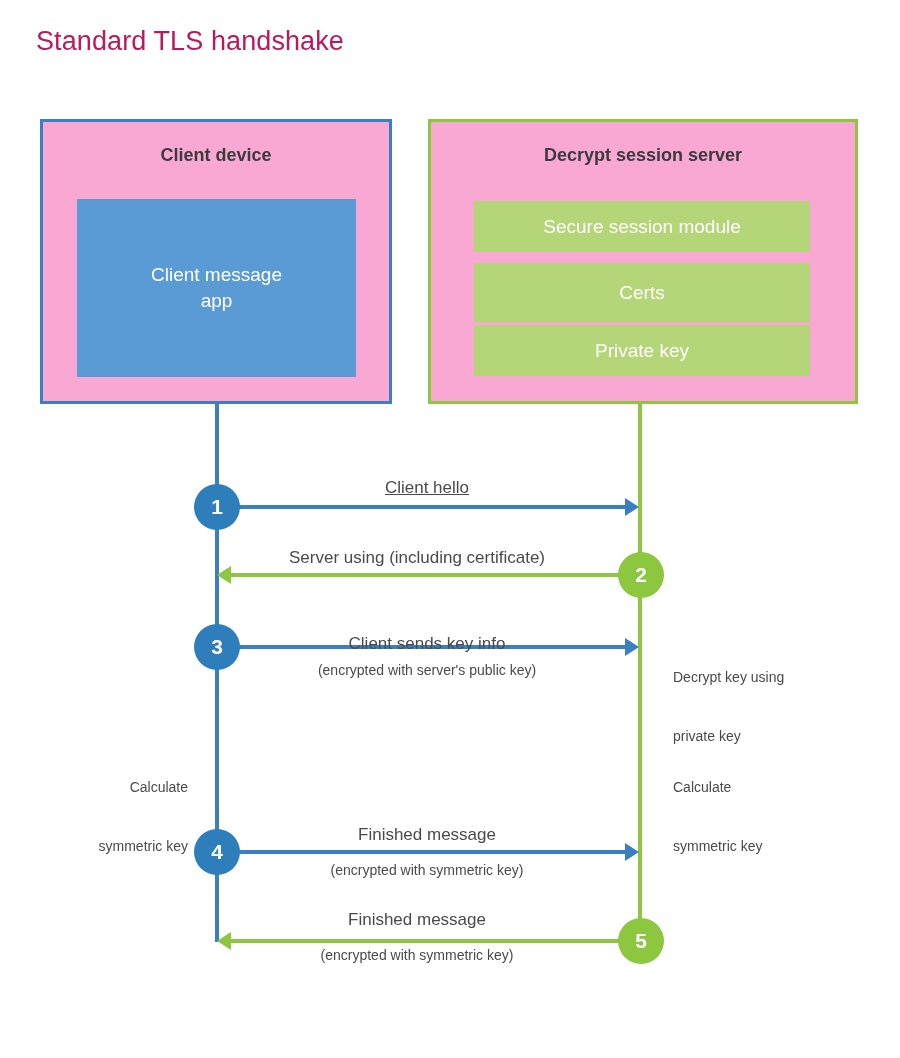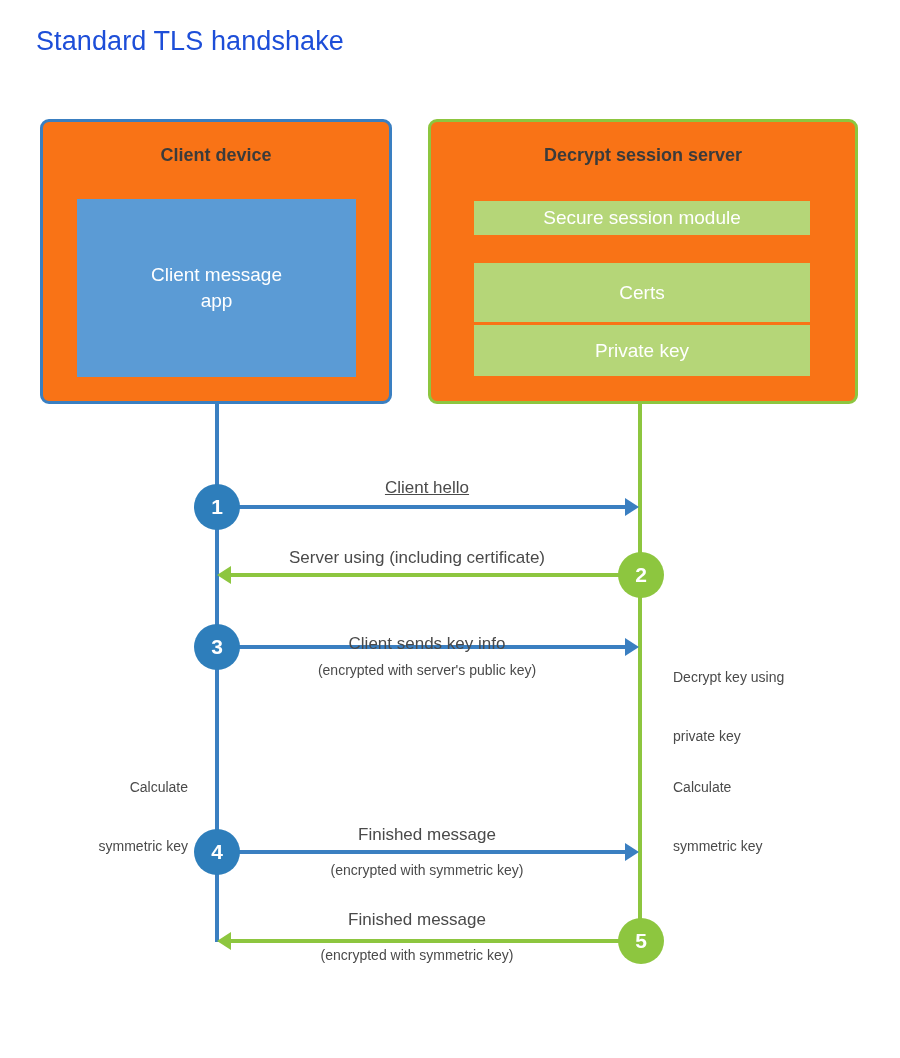--- a/index.html
+++ b/index.html
@@ -19,32 +19,31 @@
     overflow: hidden;
   }
 
   
   .page-title {
     position: absolute;
     left: 36px;
     top: 26px;
     font-size: 27px;
     font-weight: 400;
-    color: #1d4ed8;
+    color: #be185d;
     letter-spacing: 0.1px;
     white-space: nowrap;
     text-align: center;
   }
 
   
   .node-box {
     position: absolute;
-    background: #f97316;
+    background: #f9a8d4;
     box-sizing: border-box;
-    border-radius: 9px;
   }
   .node-box.client {
     left: 40px;
     top: 119px;
     width: 352px;
     height: 285px;
     border: 3px solid #3a7fc1;
   }
   .node-box.server {
     left: 428px;
@@ -89,21 +88,21 @@
     left: 43px;
     width: 336px;
     background: #b5d678;
     color: #ffffff;
     font-size: 19px;
     display: flex;
     align-items: center;
     justify-content: center;
     box-sizing: border-box;
   }
-  .server-bar.b0 { top: 79px;  height: 34px; }
+  .server-bar.b0 { top: 79px;  height: 51px; }
   .server-bar.b1 { top: 141px; height: 59px; }
   .server-bar.b2 { top: 203px; height: 51px; }
 
   
   .lifeline {
     position: absolute;
     width: 4px;
   }
   .lifeline.client-line {
     left: 215px;

